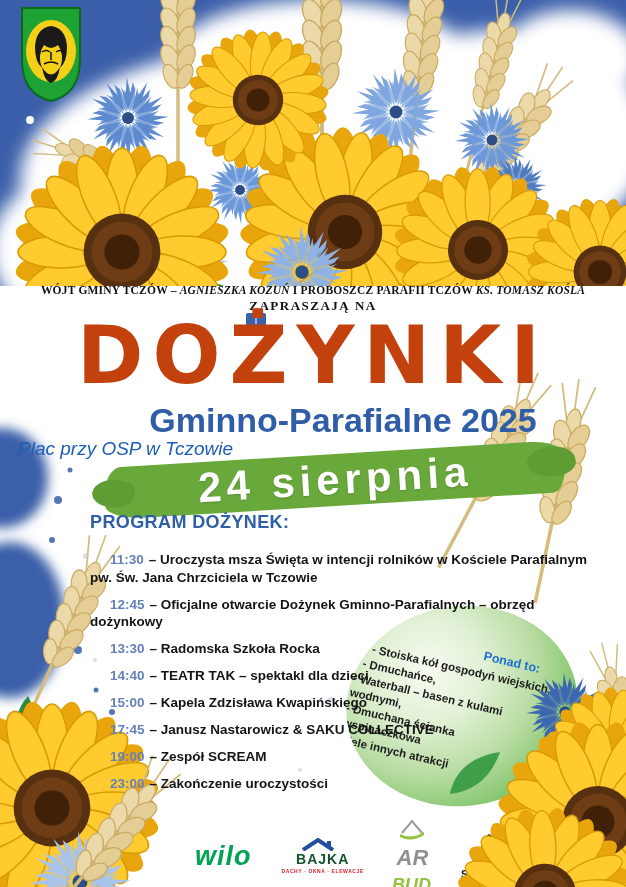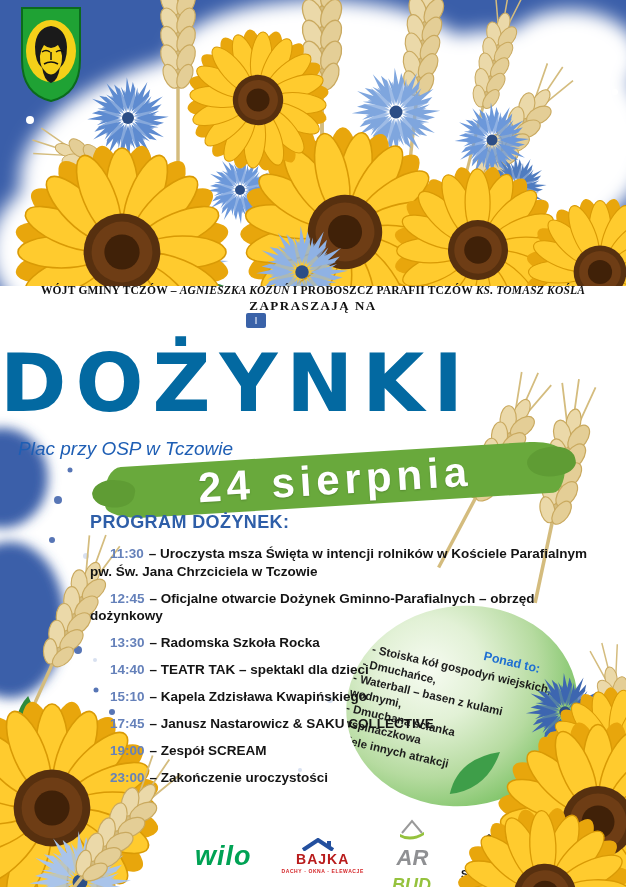--- a/index.html
+++ b/index.html
@@ -15,43 +15,43 @@
   .invite{position:absolute;left:0;top:284px;width:626px;text-align:center;z-index:2;
           font-family:"Liberation Serif",serif;color:#111;}
   .invite-line1{font-size:11.5px;font-weight:600;letter-spacing:.2px;white-space:nowrap;}
   .invite-line1 .it{font-style:italic;}
   .invite-line2{font-size:13px;font-weight:700;letter-spacing:1.5px;margin-top:2px;}
   .mini-square{position:absolute;left:246px;top:313px;width:20px;height:15px;border-radius:2px;
                background:#3A62A8;z-index:2;}
   .mini-square::after{content:"";position:absolute;left:9px;top:4px;width:2px;height:7px;background:#9FB3D8;}
 
   
-  .title{position:absolute;left:0;top:310px;width:626px;z-index:2;
+  .title{position:absolute;left:0;top:310px;width:626px;text-align:center;z-index:2;
          font-family:"DejaVu Sans","Liberation Sans",sans-serif;font-weight:700;
-         font-size:80px;line-height:92px;color:#0369a1;letter-spacing:9px;margin-top:28px;}
+         font-size:80px;line-height:92px;color:#c2410c;letter-spacing:9px;}
   .subtitle{position:absolute;left:60px;top:401px;width:566px;text-align:center;z-index:2;
             font-size:34px;font-weight:700;color:#2F5DA8;}
   .location{position:absolute;left:18px;top:438px;z-index:3;
             font-size:19px;font-weight:400;font-style:italic;color:#1E5EB4;}
 
   
   .banner{position:absolute;left:104px;top:454px;width:462px;height:52px;z-index:1;
           background:#69A93C;transform:rotate(-3.5deg);
           border-radius:18px 34px 14px 40px / 30px 16px 32px 14px;
           display:flex;align-items:center;justify-content:center;}
   .banner::before{content:"";position:absolute;left:-12px;top:12px;width:42px;height:28px;
           background:#5F9C34;border-radius:60% 30% 55% 40%;transform:rotate(14deg);}
   .banner::after{content:"";position:absolute;right:-10px;top:6px;width:48px;height:30px;
           background:#5F9C34;border-radius:40% 55% 35% 60%;transform:rotate(-10deg);}
   .banner-text{font-size:42px;font-weight:700;color:#fff;letter-spacing:5px;z-index:1;
                text-shadow:0 1px 2px rgba(0,0,0,.18);}
 
   
   .program{position:absolute;left:90px;top:512px;width:505px;z-index:2;}
-  .program-heading{font-size:18px;font-weight:700;color:#2E5EA8;letter-spacing:.4px;margin-bottom:12px;}
+  .program-heading{font-size:18px;font-weight:700;color:#2E5EA8;letter-spacing:.4px;margin-bottom:18px;}
   .prog-item{font-size:13.5px;font-weight:700;line-height:17.5px;margin-bottom:9.5px;
              color:#141414;text-indent:20px;}
   .prog-item .time{color:#6581BA;margin-right:5px;}
 
   
   .ellipse{position:absolute;left:346px;top:606px;width:232px;height:200px;z-index:1;
            border-radius:50%;overflow:hidden;transform:rotate(-8deg);
            background:radial-gradient(ellipse at 38% 30%, #f6fbf1 0%, #e2f1d6 26%, #b6dba0 54%, #7fc468 76%, #57a94a 92%, #4c9c41 100%);}
   .ellipse-content{position:absolute;left:18px;top:22px;width:198px;
                    transform:rotate(21deg);transform-origin:30% 20%;
@@ -62,21 +62,21 @@
   .attr-2{margin-left:2px;margin-top:2px;width:178px;}
   .attr-3{margin-left:2px;margin-top:2px;width:150px;}
   .attr-4{margin-left:-4px;margin-top:3px;}
 
   
   .sponsors{position:absolute;left:0;bottom:6px;width:626px;height:50px;z-index:2;
             display:flex;align-items:center;justify-content:center;gap:30px;padding-left:43px;}
   .sponsor{display:flex;flex-direction:column;align-items:center;justify-content:center;}
   .wilo-text{font-size:27px;font-weight:700;font-style:italic;color:#00A254;letter-spacing:1px;}
   .bajka{position:relative;}
-  .bajka-name{font-size:14px;font-weight:700;color:#b91c1c;letter-spacing:1px;
+  .bajka-name{font-size:14px;font-weight:700;color:#14532d;letter-spacing:1px;
               text-shadow:0 0 1px #fff;}
   .bajka-tag{font-size:5px;font-weight:700;color:#D42427;letter-spacing:.6px;margin-top:1px;}
   .arbud{flex-direction:column;align-items:center;gap:4px;}
   .arbud-ar{font-size:22px;font-weight:700;font-style:italic;color:#8F9093;}
   .arbud-bud{font-size:18px;font-weight:700;font-style:italic;color:#95C23D;margin-left:-2px;}
   .survival-name{font-size:10.5px;font-weight:700;color:#111;letter-spacing:.5px;margin-top:1px;}
 </style>
 </head>
 <body>
 
@@ -247,20 +247,21 @@
     <use href="#wheat" transform="translate(150,790) rotate(38) scale(1.2)"></use>
   </svg>
 
   <div class="invite">
     <div class="invite-line1"><span>WÓJT GMINY TCZÓW – </span><span class="it">AGNIESZKA KOZUŃ</span><span> I PROBOSZCZ PARAFII TCZÓW </span><span class="it">KS. TOMASZ KOŚLA</span></div>
     <div class="invite-line2">ZAPRASZAJĄ NA</div>
   </div>
   <div class="mini-square"></div>
 
   <div class="title">DOŻYNKI</div>
+  <div class="subtitle">Gminno-Parafialne 2025</div>
   <div class="location">Plac przy OSP w Tczowie</div>
 
   <div class="banner">
     <span class="banner-text">24 sierpnia</span>
   </div>
 
   <div class="ellipse">
     <div class="ellipse-content">
       <div class="attr-heading">Ponad to:</div>
       <div class="attr-0">- Stoiska kół gospodyń wiejskich,</div>
@@ -270,21 +271,21 @@
       <div class="attr-4">i wiele innych atrakcji</div>
     </div>
   </div>
 
   <div class="program">
     <div class="program-heading">PROGRAM DOŻYNEK:</div>
     <div class="prog-item"><span class="time">11:30</span><span>– Uroczysta msza Święta w intencji rolników  w  Kościele Parafialnym pw. Św. Jana Chrzciciela w Tczowie</span></div>
     <div class="prog-item"><span class="time">12:45</span><span>– Oficjalne otwarcie  Dożynek Gminno-Parafialnych – obrzęd dożynkowy</span></div>
     <div class="prog-item"><span class="time">13:30</span><span>– Radomska Szkoła Rocka</span></div>
     <div class="prog-item"><span class="time">14:40</span><span>– TEATR TAK – spektakl dla dzieci</span></div>
-    <div class="prog-item"><span class="time">15:10</span><span>– Kapela Zdzisława Kwapińskiego</span></div>
+    <div class="prog-item"><span class="time">15:00</span><span>– Kapela Zdzisława Kwapińskiego</span></div>
     <div class="prog-item"><span class="time">17:45</span><span>– Janusz Nastarowicz &amp; SAKU COLLECTIVE</span></div>
     <div class="prog-item"><span class="time">19:00</span><span>– Zespół SCREAM</span></div>
     <div class="prog-item"><span class="time">23:00</span><span>– Zakończenie uroczystości</span></div>
   </div>
 
   <div class="sponsors">
     <div class="sponsor">
       <span class="wilo-text">wilo</span>
     </div>
     <div class="sponsor bajka">

